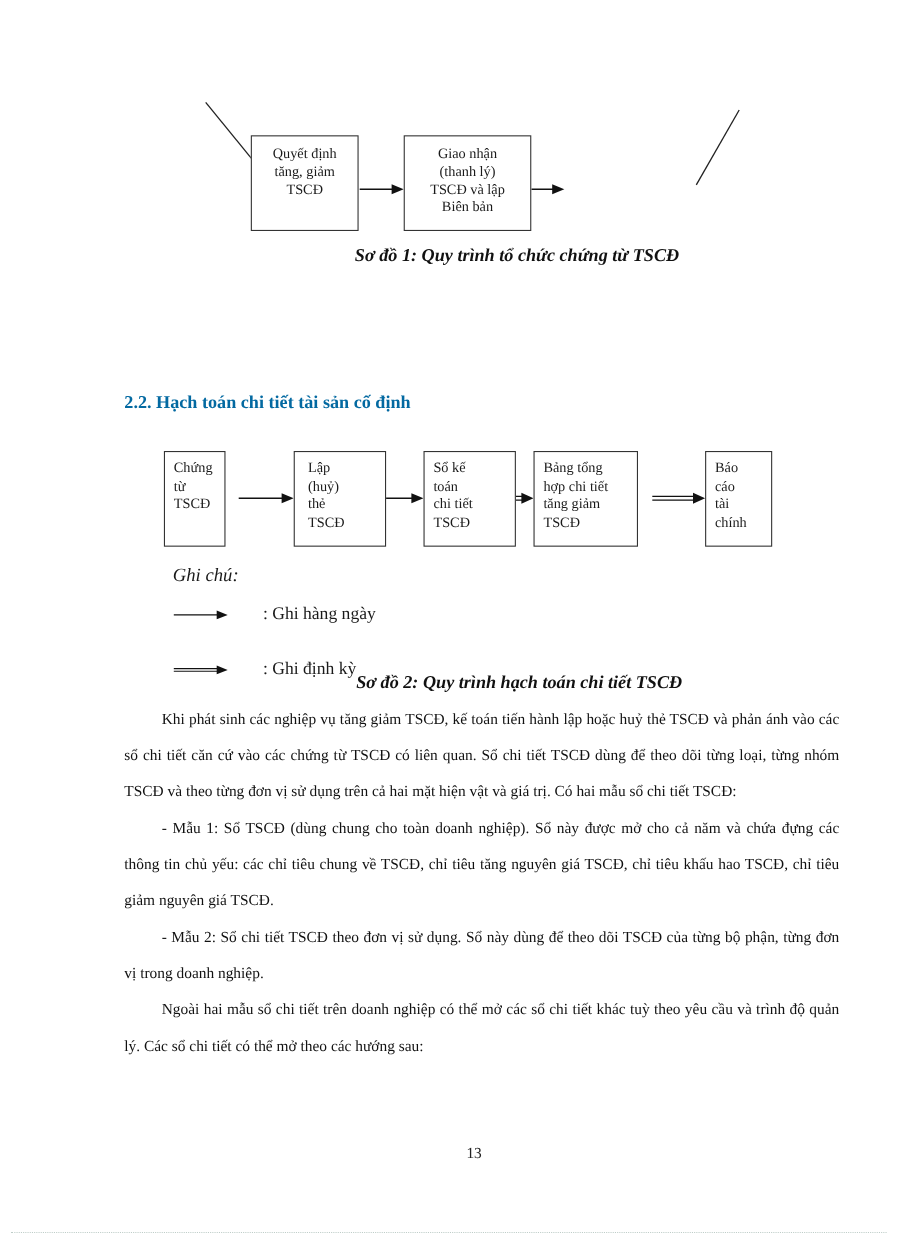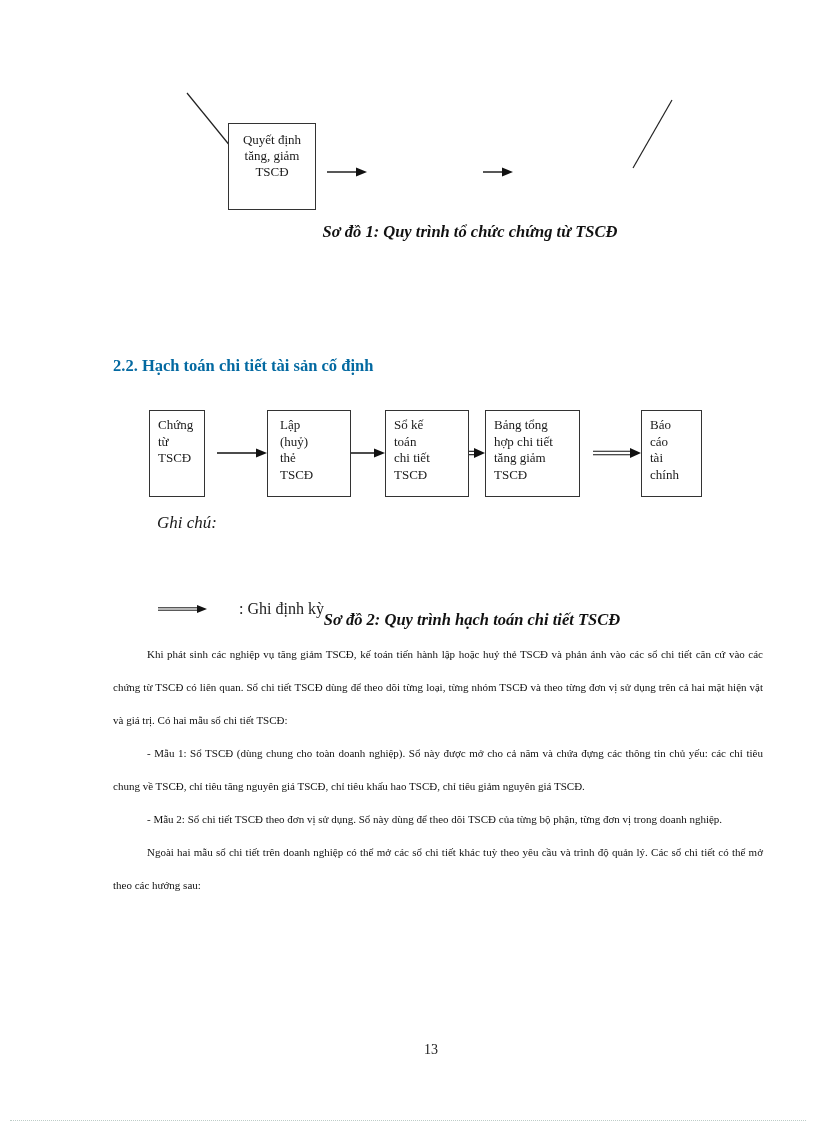--- a/index.html
+++ b/index.html
@@ -22,21 +22,21 @@
     position: absolute;
     border: 1px solid #333;
     background: #ffffff;
     font-size: 13px;
     line-height: 16px;
     color: #1a1a1a;
   }
   .flow-box .box-label { white-space: pre-line; display: block; }
 
   .d1-box { top: 123px; height: 87px; text-align: center; padding-top: 8px; }
-  .d1-b1 { left: 228px; width: 88px; }
+  .d1-b1 { left: 228px; width: 98px; }
   .d1-b2 { left: 367px; width: 116px; }
   .d1-b3 { left: 513px; width: 118px; }
 
   .d2-box { top: 410px; height: 87px; text-align: left; padding: 6px 4px 0 8px; line-height: 16.5px; }
   .d2-b1 { left: 149px; width: 56px; }
   .d2-b2 { left: 267px; width: 84px; padding-left: 12px; }
   .d2-b3 { left: 385px; width: 84px; }
   .d2-b4 { left: 485px; width: 95px; }
   .d2-b5 { left: 641px; width: 61px; }
 
@@ -79,21 +79,21 @@
   .legend-row-1 { top: 549px; }
   .legend-row-2 { top: 575px; margin-top: 24px; }
   .legend-arrow { width: 52px; height: 14px; display: block; }
   .legend-label { display: inline-block; margin-left: 30px; }
 
   .body-text {
     position: absolute;
     left: 113px;
     top: 638px;
     width: 650px;
-    font-size: 11px;
+    font-size: 14px;
     line-height: 33px;
     text-align: justify;
     color: #111;
   }
   .body-text p { text-indent: 34px; }
 
   .page-number {
     position: absolute;
     left: 23px;
     top: 1042px;
@@ -128,20 +128,26 @@
       <line x1="483" y1="87" x2="504" y2="87" stroke="#111" stroke-width="1.4"></line>
       <polygon points="513,87 502,82.5 502,91.5" fill="#111"></polygon>
     </g>
   </svg>
 
   <div class="flow-box d1-box d1-b1">
     <span class="box-label">Quyết định
 tăng, giảm
 TSCĐ</span>
   </div>
+  <div class="flow-box d1-box d1-b2">
+    <span class="box-label">Giao nhận
+(thanh lý)
+TSCĐ và lập
+Biên bản</span>
+  </div>
 
   <div class="caption caption-1">Sơ đồ 1: Quy trình tổ chức chứng từ TSCĐ</div>
 
   <div class="section-heading">2.2. Hạch toán chi tiết tài sản cố định</div>
 
   <svg class="overlay d2-overlay" viewBox="0 0 816 110">
     <g>
       <line x1="217" y1="53" x2="258" y2="53" stroke="#111" stroke-width="1.4"></line>
       <polygon points="267,53 256,48.5 256,57.5" fill="#111"></polygon>
     </g>
@@ -186,20 +192,27 @@
   </div>
   <div class="flow-box d2-box d2-b5">
     <span class="box-label">Báo
 cáo
 tài
 chính</span>
   </div>
 
   <div class="legend-title">Ghi chú:</div>
 
+  <div class="legend-row legend-row-1">
+    <svg class="legend-arrow" viewBox="0 0 52 14">
+      <line x1="1" y1="7" x2="42" y2="7" stroke="#111" stroke-width="1.3"></line>
+      <polygon points="50,7 40,3 40,11" fill="#111"></polygon>
+    </svg>
+    <span class="legend-label">: Ghi hàng ngày</span>
+  </div>
 
   <div class="legend-row legend-row-2">
     <svg class="legend-arrow" viewBox="0 0 52 14">
       <line x1="1" y1="5.8" x2="42" y2="5.8" stroke="#111" stroke-width="1"></line>
       <line x1="1" y1="8.2" x2="42" y2="8.2" stroke="#111" stroke-width="1"></line>
       <polygon points="50,7 40,3 40,11" fill="#111"></polygon>
     </svg>
     <span class="legend-label">: Ghi định kỳ</span>
   </div>
 

